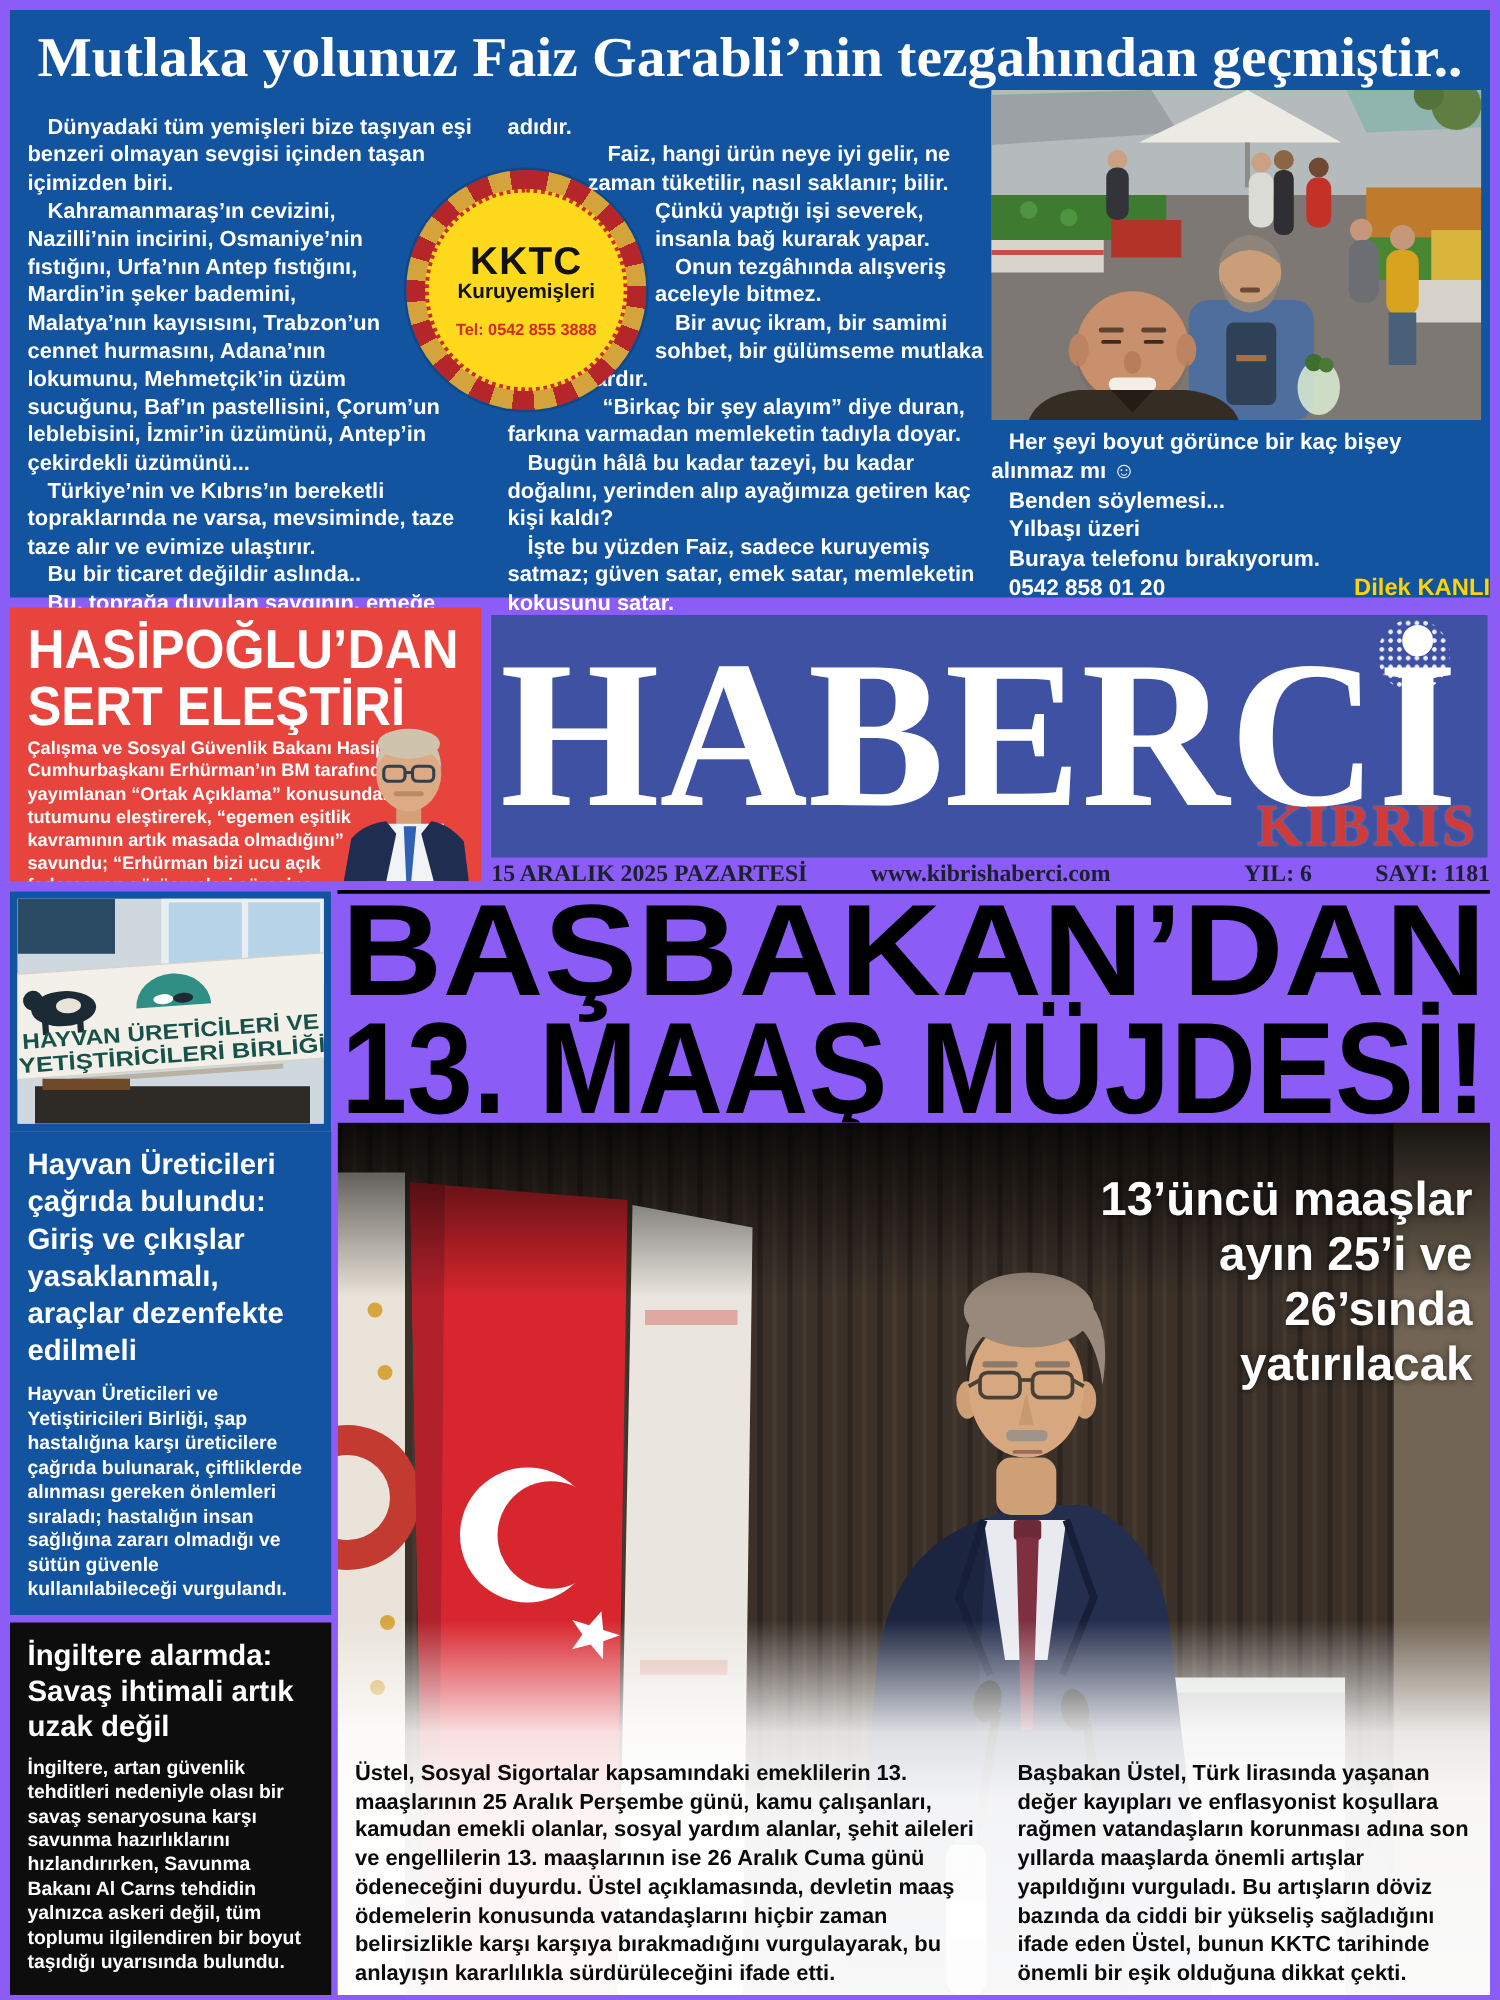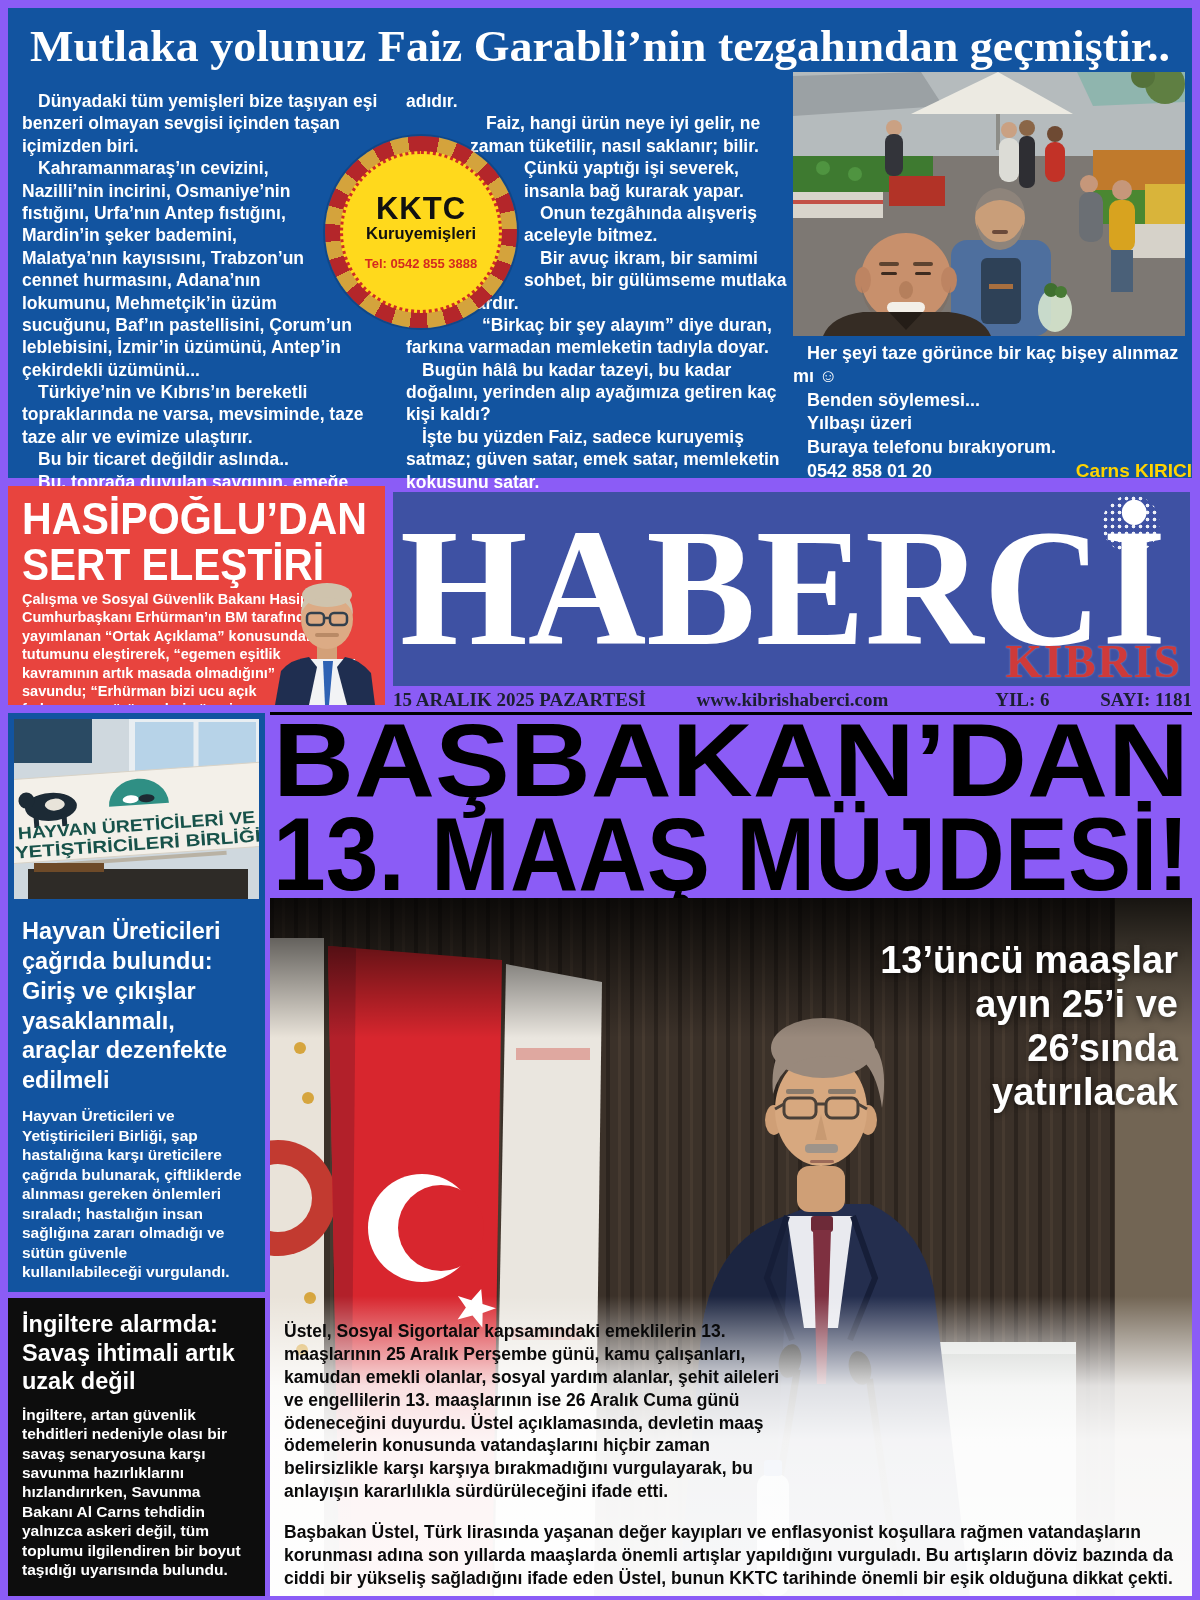--- a/index.html
+++ b/index.html
@@ -60,21 +60,21 @@
           padding:12px 14px;color:#fff;overflow:hidden;}
   #uk-box h3{margin:0;font-size:23.5px;line-height:1.22;font-weight:900;}
   #uk-box p{margin:9px 0 0;font-size:15.5px;line-height:1.25;font-weight:bold;}
   
   #main-hl{left:270px;top:716px;width:922px;height:182px;position:absolute;}
   #main-photo{left:270px;top:898px;width:922px;height:698px;position:absolute;overflow:hidden;}
   #photo-cap{position:absolute;top:40px;right:14px;width:330px;text-align:right;color:#fff;
           font-weight:bold;font-size:38px;line-height:1.16;text-shadow:0 1px 6px rgba(0,0,0,.55);}
   #photo-fade{position:absolute;left:0;right:0;bottom:0;height:300px;
           background:linear-gradient(180deg,rgba(255,255,255,0) 0%,rgba(255,255,255,.85) 30%,rgba(255,255,255,.95) 48%,rgba(255,255,255,.97) 100%);}
-  #photo-text{position:absolute;left:14px;right:14px;bottom:6px;display:flex;gap:18px;color:#0a0a0a;flex-direction:column;}
+  #photo-text{position:absolute;left:14px;right:14px;bottom:6px;display:flex;gap:18px;color:#0a0a0a;}
   #photo-text p{margin:0;font-weight:bold;font-size:17.5px;line-height:1.31;}
   #pt-left{width:512px;}
   #pt-right{flex:1;}
 </style>
 </head>
 <body>
 
 <div id="page">
 
   <div id="top-panel">
@@ -168,27 +168,27 @@
       <rect x="88" y="200" width="16" height="3" rx="1.5" fill="#3d2b1f"></rect>
         <rect x="122" y="200" width="16" height="3" rx="1.5" fill="#3d2b1f"></rect>
       <ellipse cx="113" cy="218" rx="7" ry="9" fill="#b57f5c"></ellipse>
       <path d="M68,214 Q72,252 113,256 Q154,252 158,214 Q150,248 113,248 Q76,248 68,214 Z" fill="#7c6a5e" opacity=".5"></path>
       <rect x="94" y="230" width="38" height="11" rx="5.5" fill="#f3efe8"></rect>
       <path d="M30,264 Q38,244 70,240 L156,240 Q190,244 198,264 Z" fill="#352c24"></path>
       <polygon points="96,240 130,240 113,258" fill="#241d17"></polygon>
     </svg>
 
     <div id="mkt-cap">
-      <p>Her şeyi taze görünce bir kaç bişey alınmaz mı ☺</p>
+      <p>Her şeyi boyut görünce bir kaç bişey alınmaz mı ☺</p>
       <p>Benden söylemesi...</p>
       <p>Yılbaşı üzeri</p>
       <p>Buraya telefonu bırakıyorum.</p>
       <div id="cap-row">
         <span>0542 858 01 20</span>
-        <span id="byline">Carns KIRICI</span>
+        <span id="byline">Dilek KANLI</span>
       </div>
     </div>
   </div>
 
   <div id="red-box">
     <svg class="abs" style="left:14px;top:10px;" width="349" height="92" viewBox="0 0 349 92">
       <text x="0" y="38" textLength="345" lengthAdjust="spacingAndGlyphs" style="font:900 44px 'Liberation Sans',sans-serif;fill:#fff">HASİPOĞLU’DAN</text>
       <text x="0" y="84" textLength="302" lengthAdjust="spacingAndGlyphs" style="font:900 44px 'Liberation Sans',sans-serif;fill:#fff">SERT ELEŞTİRİ</text>
     </svg>
     <div class="body">

